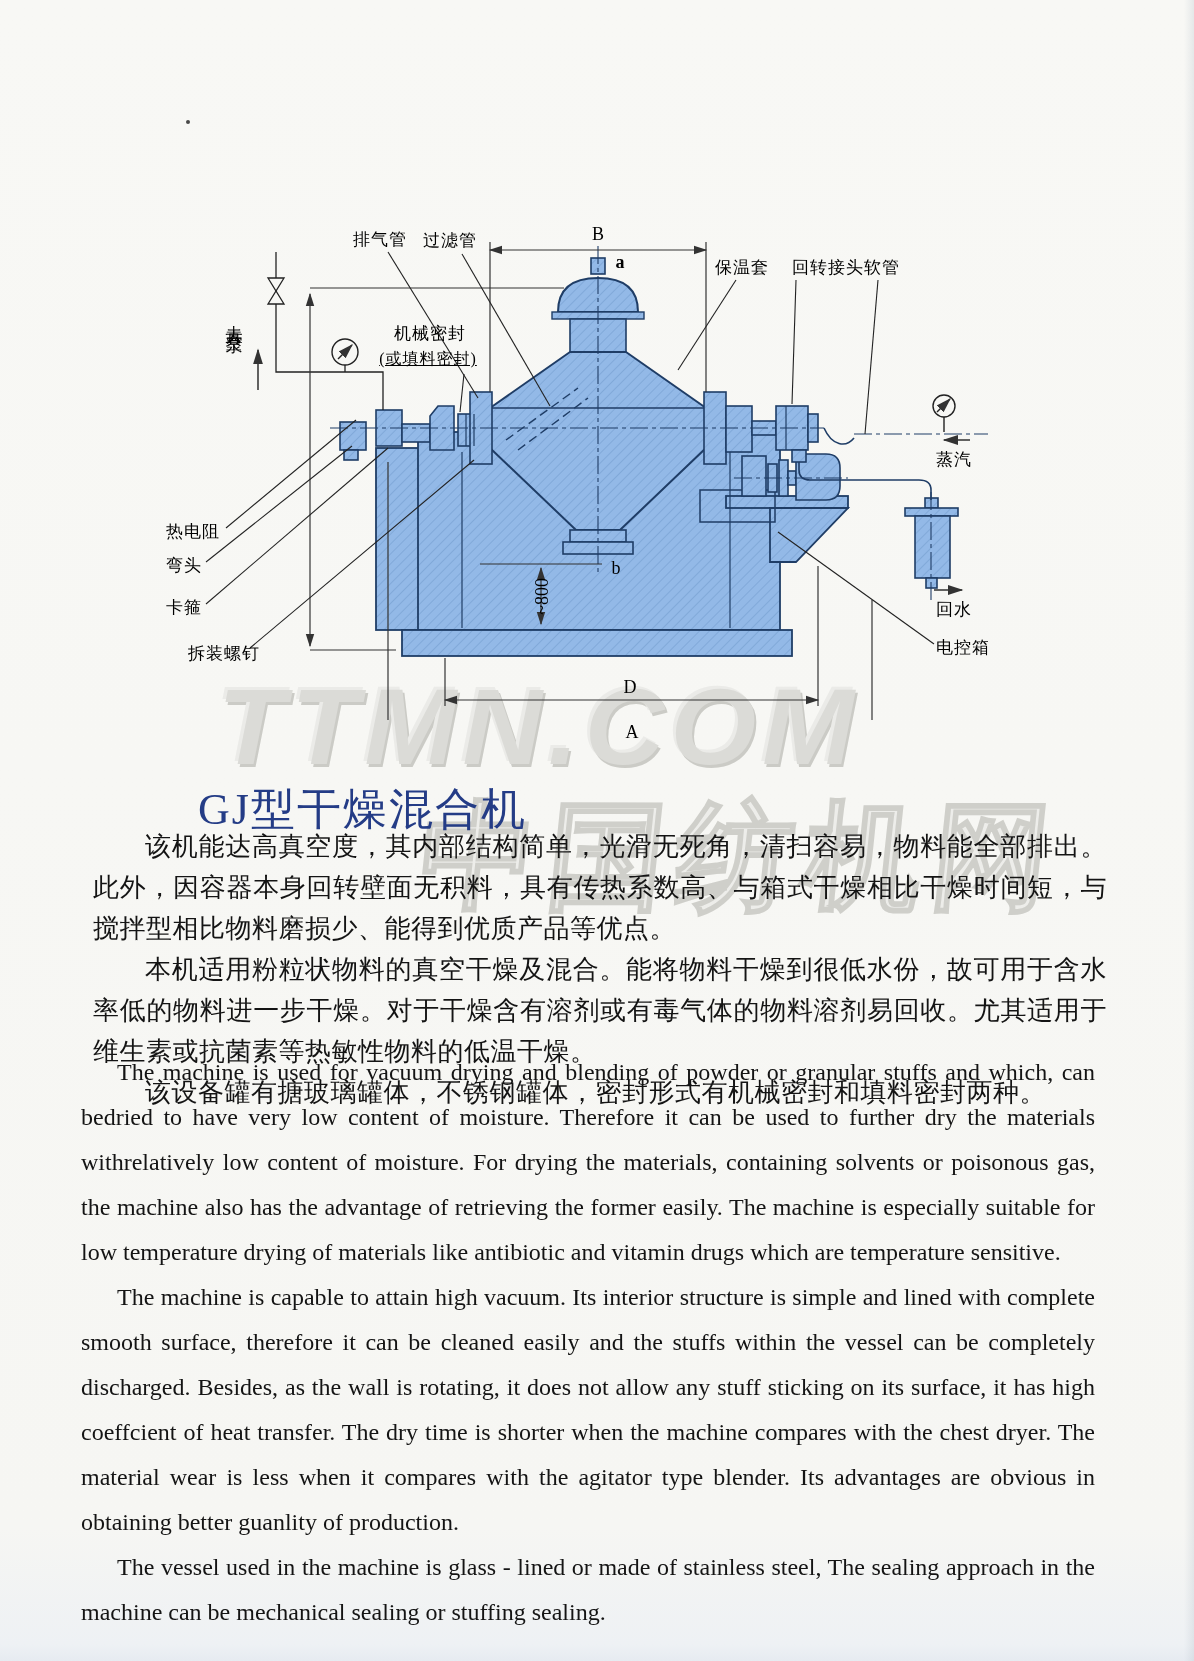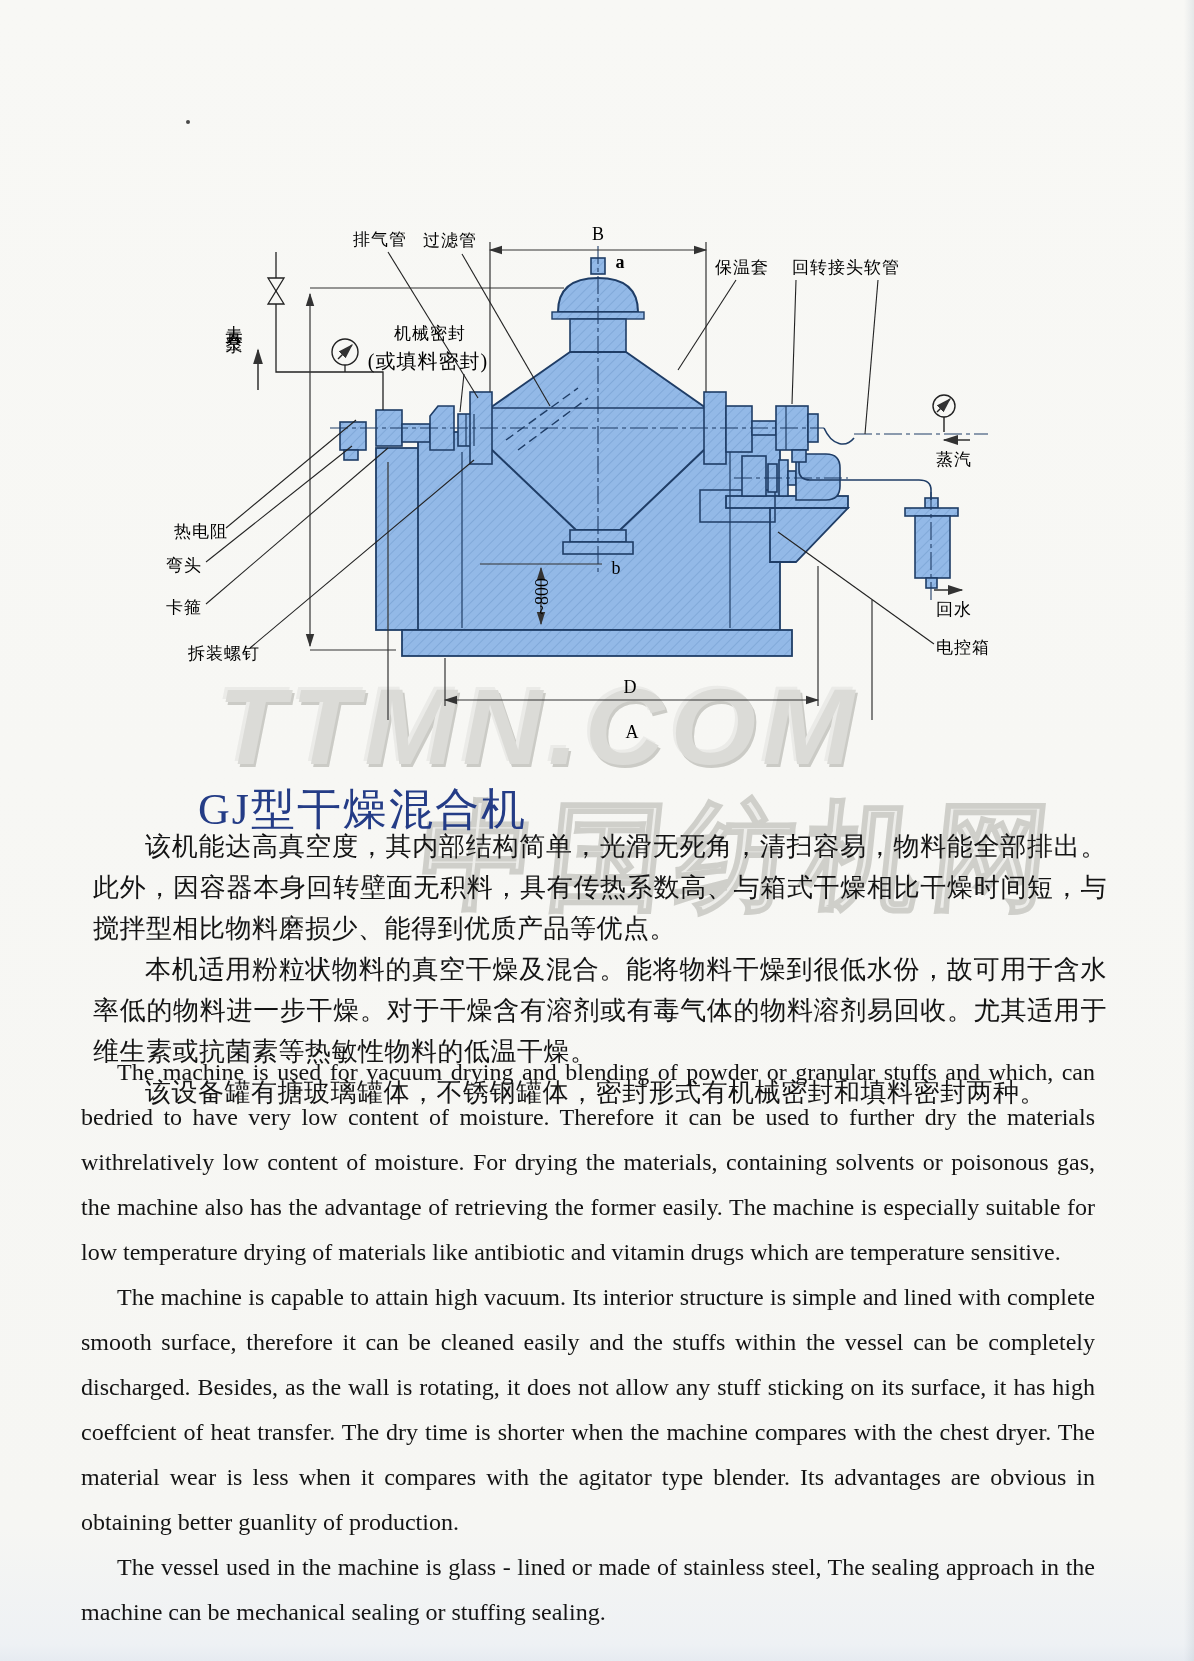--- a/index.html
+++ b/index.html
@@ -20,28 +20,28 @@
 
   
   #diagram{position:absolute;left:130px;top:200px;width:880px;height:520px;z-index:2;}
   #diagram svg{position:absolute;left:0;top:0;}
   .dl{position:absolute;font-size:17px;color:#000;line-height:1.15;text-align:center;letter-spacing:1px;white-space:nowrap;z-index:3;}
   .dl.dim{font-size:18px;letter-spacing:0;}
   .l-exhaust{left:205px;top:30px;width:90px;}
   .l-filter{left:278px;top:31px;width:84px;}
   .l-vacuum{left:94px;top:66px;height:108px;writing-mode:vertical-rl;text-orientation:upright;letter-spacing:4px;}
   .l-seal1{left:252px;top:124px;width:96px;}
-  .l-seal2{left:236px;top:150px;width:124px;font-size:20px;}
+  .l-seal2{left:236px;top:150px;width:124px;font-size:16px;text-decoration:underline;}
   .l-insulation{left:576px;top:58px;width:72px;}
   .l-rotary{left:652px;top:58px;width:92px;}
   .l-hose{left:726px;top:58px;width:52px;}
   .l-steam{left:798px;top:250px;width:52px;}
   .l-water{left:798px;top:400px;width:52px;}
   .l-ctrl{left:806px;top:438px;width:80px;text-align:left;}
-  .l-thermal{left:36px;top:322px;width:70px;text-align:center;}
+  .l-thermal{left:36px;top:322px;width:70px;text-align:left;}
   .l-elbow{left:36px;top:356px;width:50px;text-align:left;}
   .l-clamp{left:36px;top:398px;width:50px;text-align:left;}
   .l-screws{left:34px;top:444px;width:96px;text-align:right;}
   .l-B{left:448px;top:24px;width:40px;}
   .l-a{left:478px;top:52px;width:24px;font-weight:bold;font-size:21px;}
   .l-b{left:474px;top:358px;width:24px;font-size:19px;}
   .l-D{left:482px;top:477px;width:36px;}
   .l-A{left:484px;top:522px;width:36px;}
   .l-800{left:384px;top:386px;width:56px;font-size:16px;transform:rotate(-90deg);transform-origin:center;}
 

